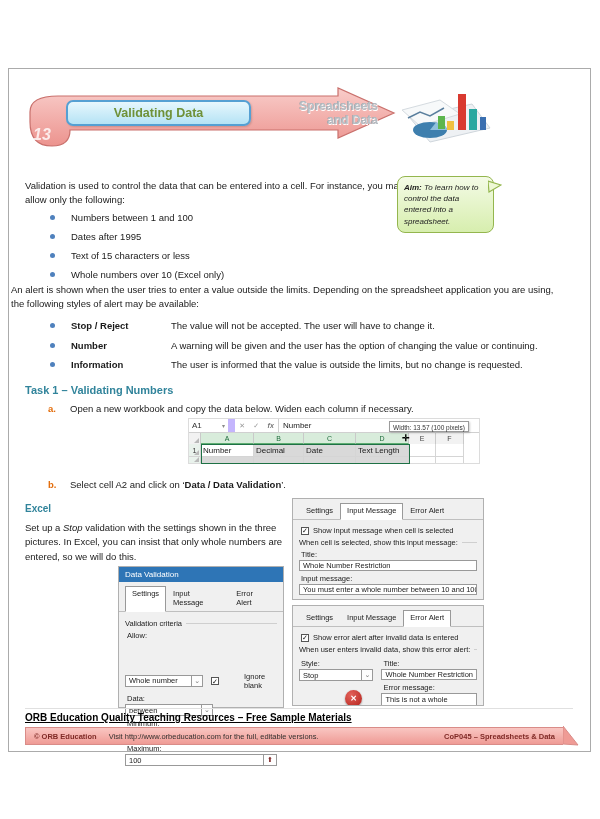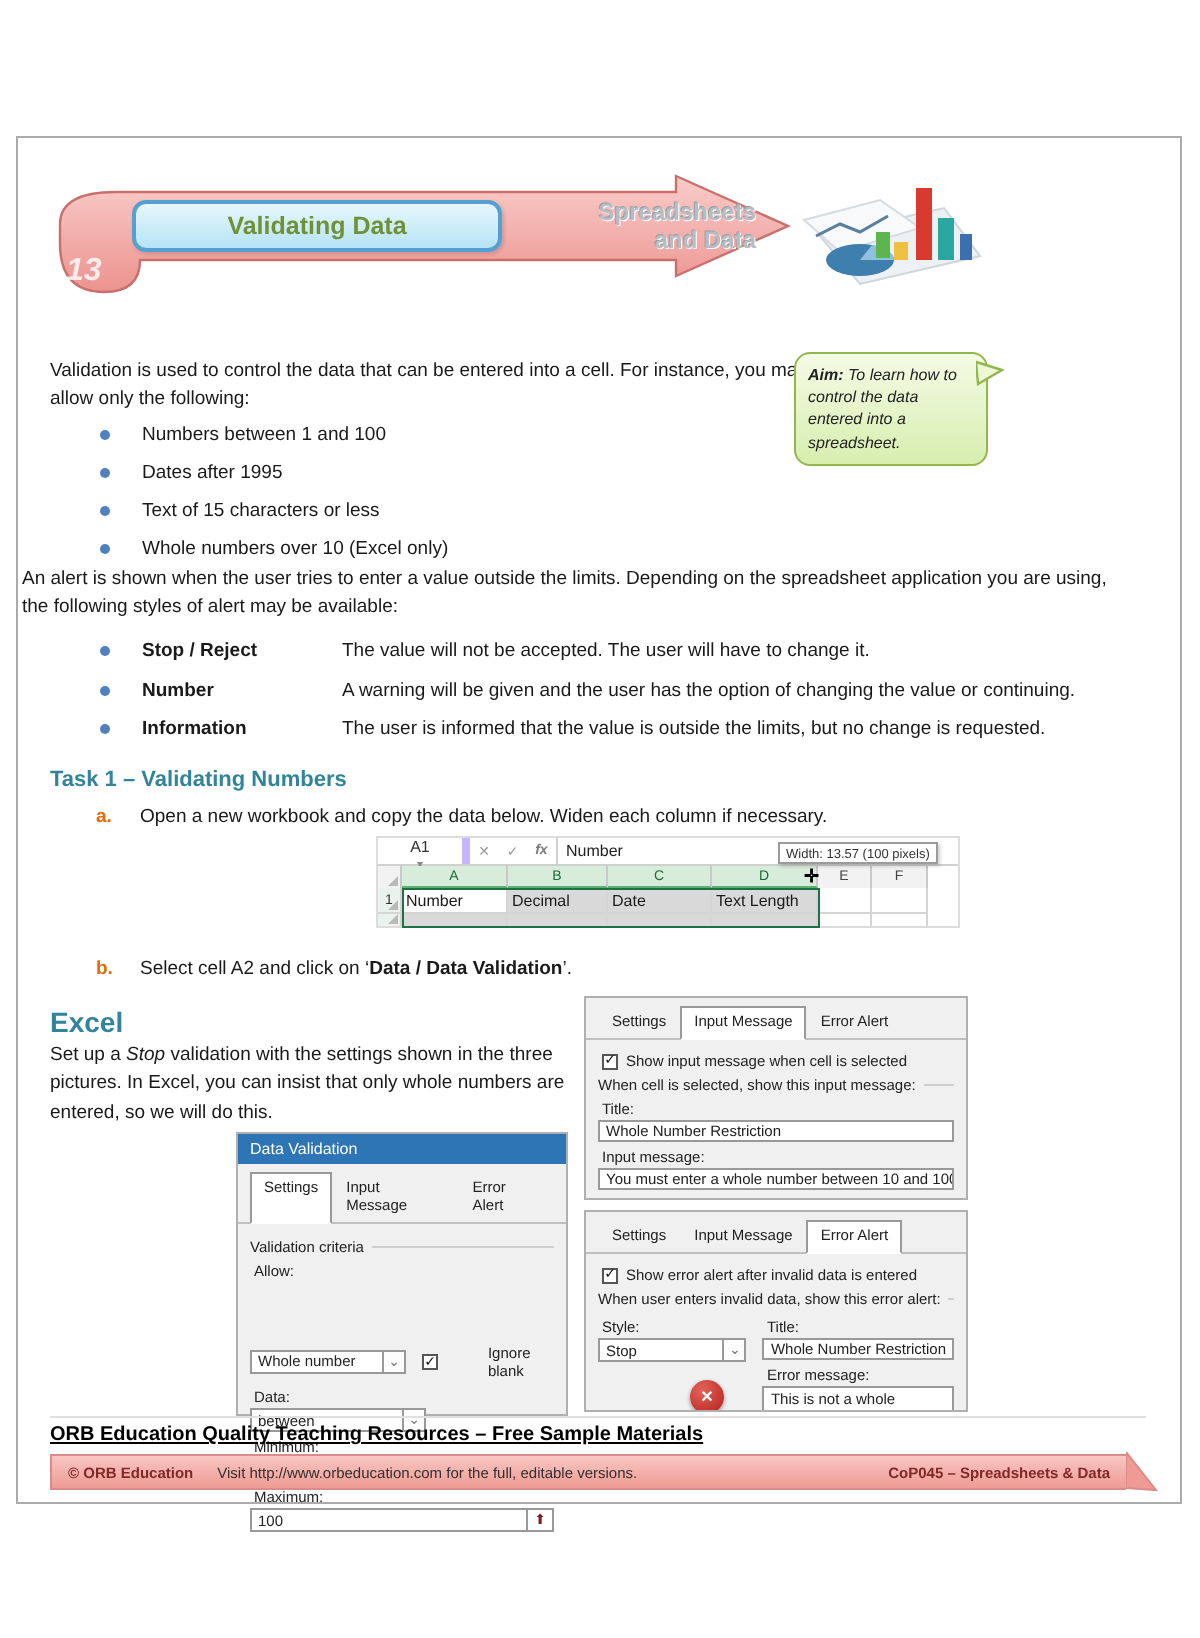--- a/index.html
+++ b/index.html
@@ -45,29 +45,29 @@
   .alert-row { display:flex; align-items:center; height:19.5px; font-size:9.5px; }
   .alert-term { width:100px; font-weight:bold; }
   .alert-desc { flex:1; }
 
   
   .task-heading { position:absolute; left:25px; top:384px; font-size:11px; font-weight:bold; color:#31849b; }
   .step { position:absolute; left:48px; display:flex; font-size:9.5px; }
   .step-label { width:22px; color:#e36c0a; font-weight:bold; }
   .step-a { top:403px; }
   .step-b { top:479px; }
-  .excel-heading { position:absolute; left:25px; top:503px; font-size:14px; font-weight:bold; color:#31849b; }
+  .excel-heading { position:absolute; left:25px; top:503px; font-size:10px; font-weight:bold; color:#31849b; }
   .excel-para { position:absolute; left:25px; top:521px; width:272px; font-size:9.5px; line-height:1.5; }
 
   
   .sheet { position:absolute; left:188px; top:418px; width:292px; height:46px;
     background:#fff; border:1px solid #dcdcdc; font-size:8px; }
   .fbar { display:flex; align-items:stretch; height:14px; border-bottom:1px solid #d0d0d0; background:#fff; }
   .namebox { width:46px; display:flex; align-items:center; justify-content:space-between;
-    padding:0 3px; border-right:4px solid #c4b5fd; color:#333;flex-direction:column; }
+    padding:0 3px; border-right:7px solid #c4b5fd; color:#333; }
   .namebox .caret { color:#8a8a8a; font-size:6px; }
   .fbar-icons { width:44px; display:flex; align-items:center; justify-content:space-around;
     border-right:1px solid #d0d0d0; color:#9a9a9a; font-size:7px; }
   .fbar-icons .fx { font-style:italic; font-weight:bold; color:#7a7a7a; }
   .fbar-value { flex:1; display:flex; align-items:center; padding-left:4px; color:#222; }
   .grid-row { display:flex; }
   .hdr { height:11px; font-size:7px; color:#444; }
   .hdr > div { border-right:1px solid #c9c9c9; display:flex; align-items:center; justify-content:center; background:#f2f2f2; }
   .hdr .sel { background:#d8ecdb; border-bottom:1.5px solid #5fae72; color:#1c6b3a; }
   .corner { width:12px; position:relative; }

